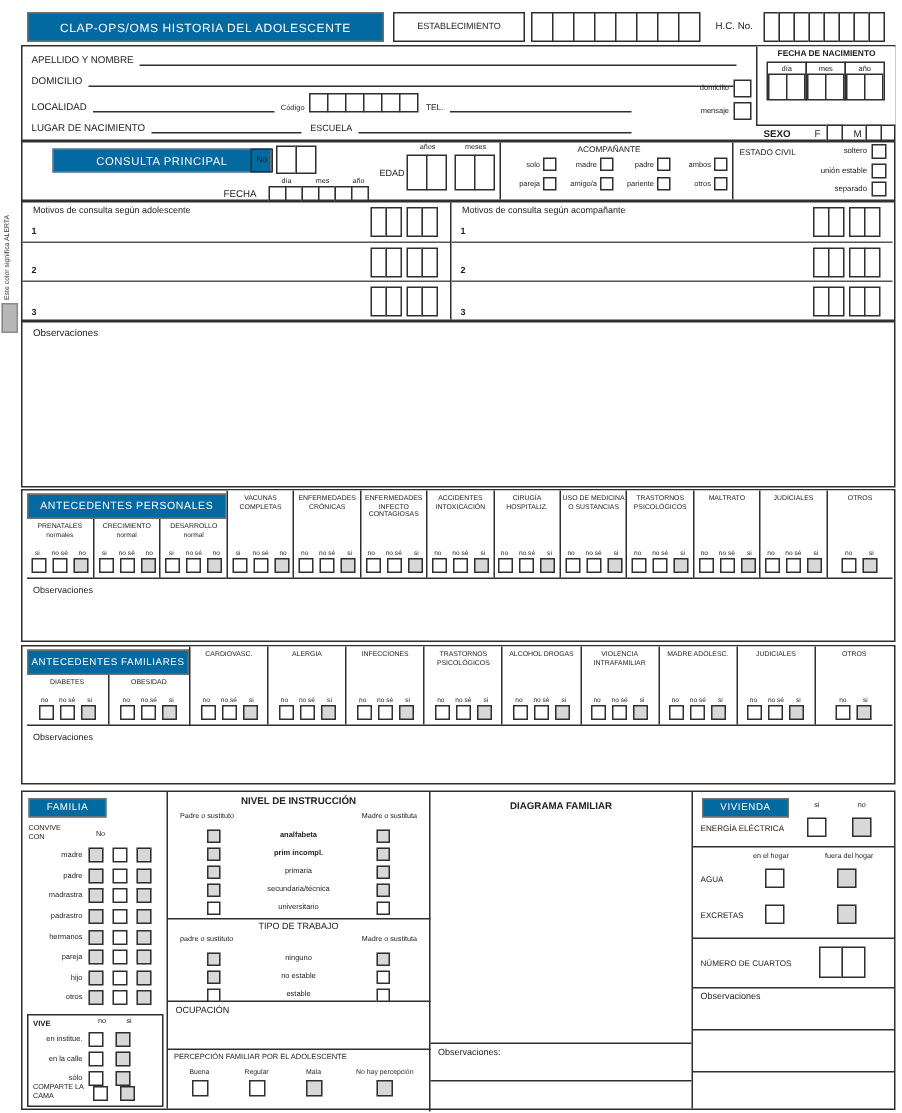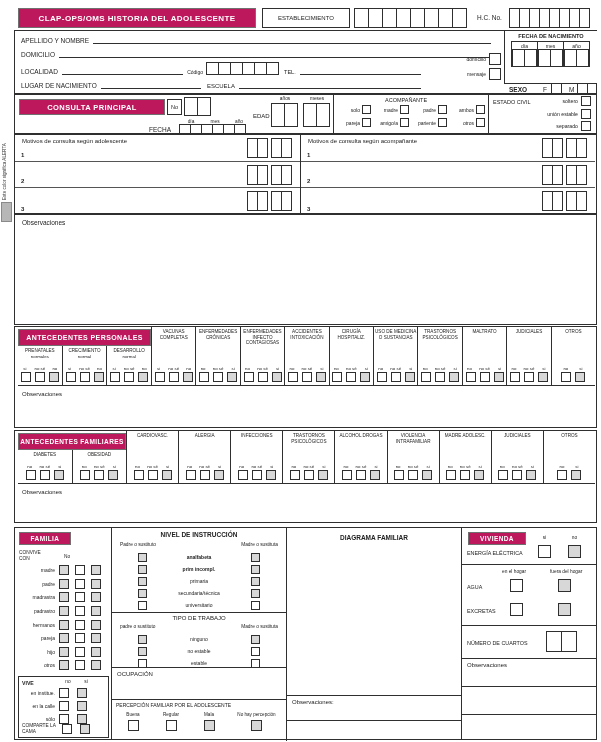--- a/index.html
+++ b/index.html
@@ -2,21 +2,21 @@
 <html><head>
 <meta charset="utf-8">
 <style>
   *{box-sizing:border-box;margin:0;padding:0}
   html,body{width:601px;height:742px}
   body{position:relative;background:#fff;font-family:"Liberation Sans",sans-serif;color:#1d1d1d;overflow:hidden}
   .frame{position:absolute;left:14px;top:6px;width:583px;height:734px}
   .abs{position:absolute}
   .box{position:absolute;border:1.6px solid #2f2f2f;background:#fff}
   .inbox{position:absolute;border:1.2px solid #2f2f2f}
-  .graytitle{position:absolute;background:#be185d;color:#fff;font-weight:bold;display:flex;align-items:center;justify-content:center;border:1px solid #707070;white-space:nowrap;letter-spacing:.4px}
+  .graytitle{position:absolute;background:#0369a1;color:#fff;font-weight:normal;display:flex;align-items:center;justify-content:center;border:1px solid #707070;white-space:nowrap;letter-spacing:.4px}
   .lbl{position:absolute;font-size:6.5px;white-space:nowrap;color:#222}
   .lbl2{font-size:5.5px}
   .tiny{position:absolute;font-size:4.8px;white-space:nowrap;color:#222}
   .b{font-weight:bold}
   .cellrow{display:flex}
   .cell{width:14px;height:18px;border:1px solid #2f2f2f;background:#fff;margin-left:-1px;flex:none}
   .cell:first-child{margin-left:0}
   .cb{width:11px;height:11px;border:1px solid #2f2f2f;background:#fff;display:inline-block;flex:none}
   .cb.alert{background:#d8d8d8}
   .fieldline{position:absolute;display:flex;align-items:flex-end}
@@ -172,21 +172,21 @@
       </div>
     </div>
     <div class="lbl b" style="left:494px;top:55px">SEXO</div>
     <div class="lbl" style="left:528px;top:55px">F</div>
     <span class="cb abs" style="left:536px;top:52px"></span>
     <div class="lbl" style="left:554px;top:55px">M</div>
     <span class="cb abs" style="left:562px;top:52px"></span>
   </div>
 
   <div class="box" style="left:0;top:88px;width:583px;height:40px">
-    <div class="graytitle" style="left:4px;top:4px;width:146px;height:16px;font-size:7.5px">CONSULTA PRINCIPAL</div>
+    <div class="graytitle" style="left:20px;top:4px;width:146px;height:16px;font-size:7.5px">CONSULTA PRINCIPAL</div>
     <div class="inbox" style="left:152px;top:4px;width:15px;height:16px;display:flex;align-items:center;justify-content:center;font-size:5.5px">No</div>
     <div class="cellrow abs" style="left:169px;top:2px">
         <span class="cell" style="width: 14px; height: 19px;"></span>
         <span class="cell" style="width: 14px; height: 19px;"></span>
       </div>
     <div class="tiny" style="left:164px;top:24px;width:24px;text-align:center">día</div>
     <div class="tiny" style="left:188px;top:24px;width:24px;text-align:center">mes</div>
     <div class="tiny" style="left:212px;top:24px;width:24px;text-align:center">año</div>
     <div class="lbl" style="left:134px;top:31px">FECHA</div>
     <div class="cellrow abs" style="left:164px;top:29px">

